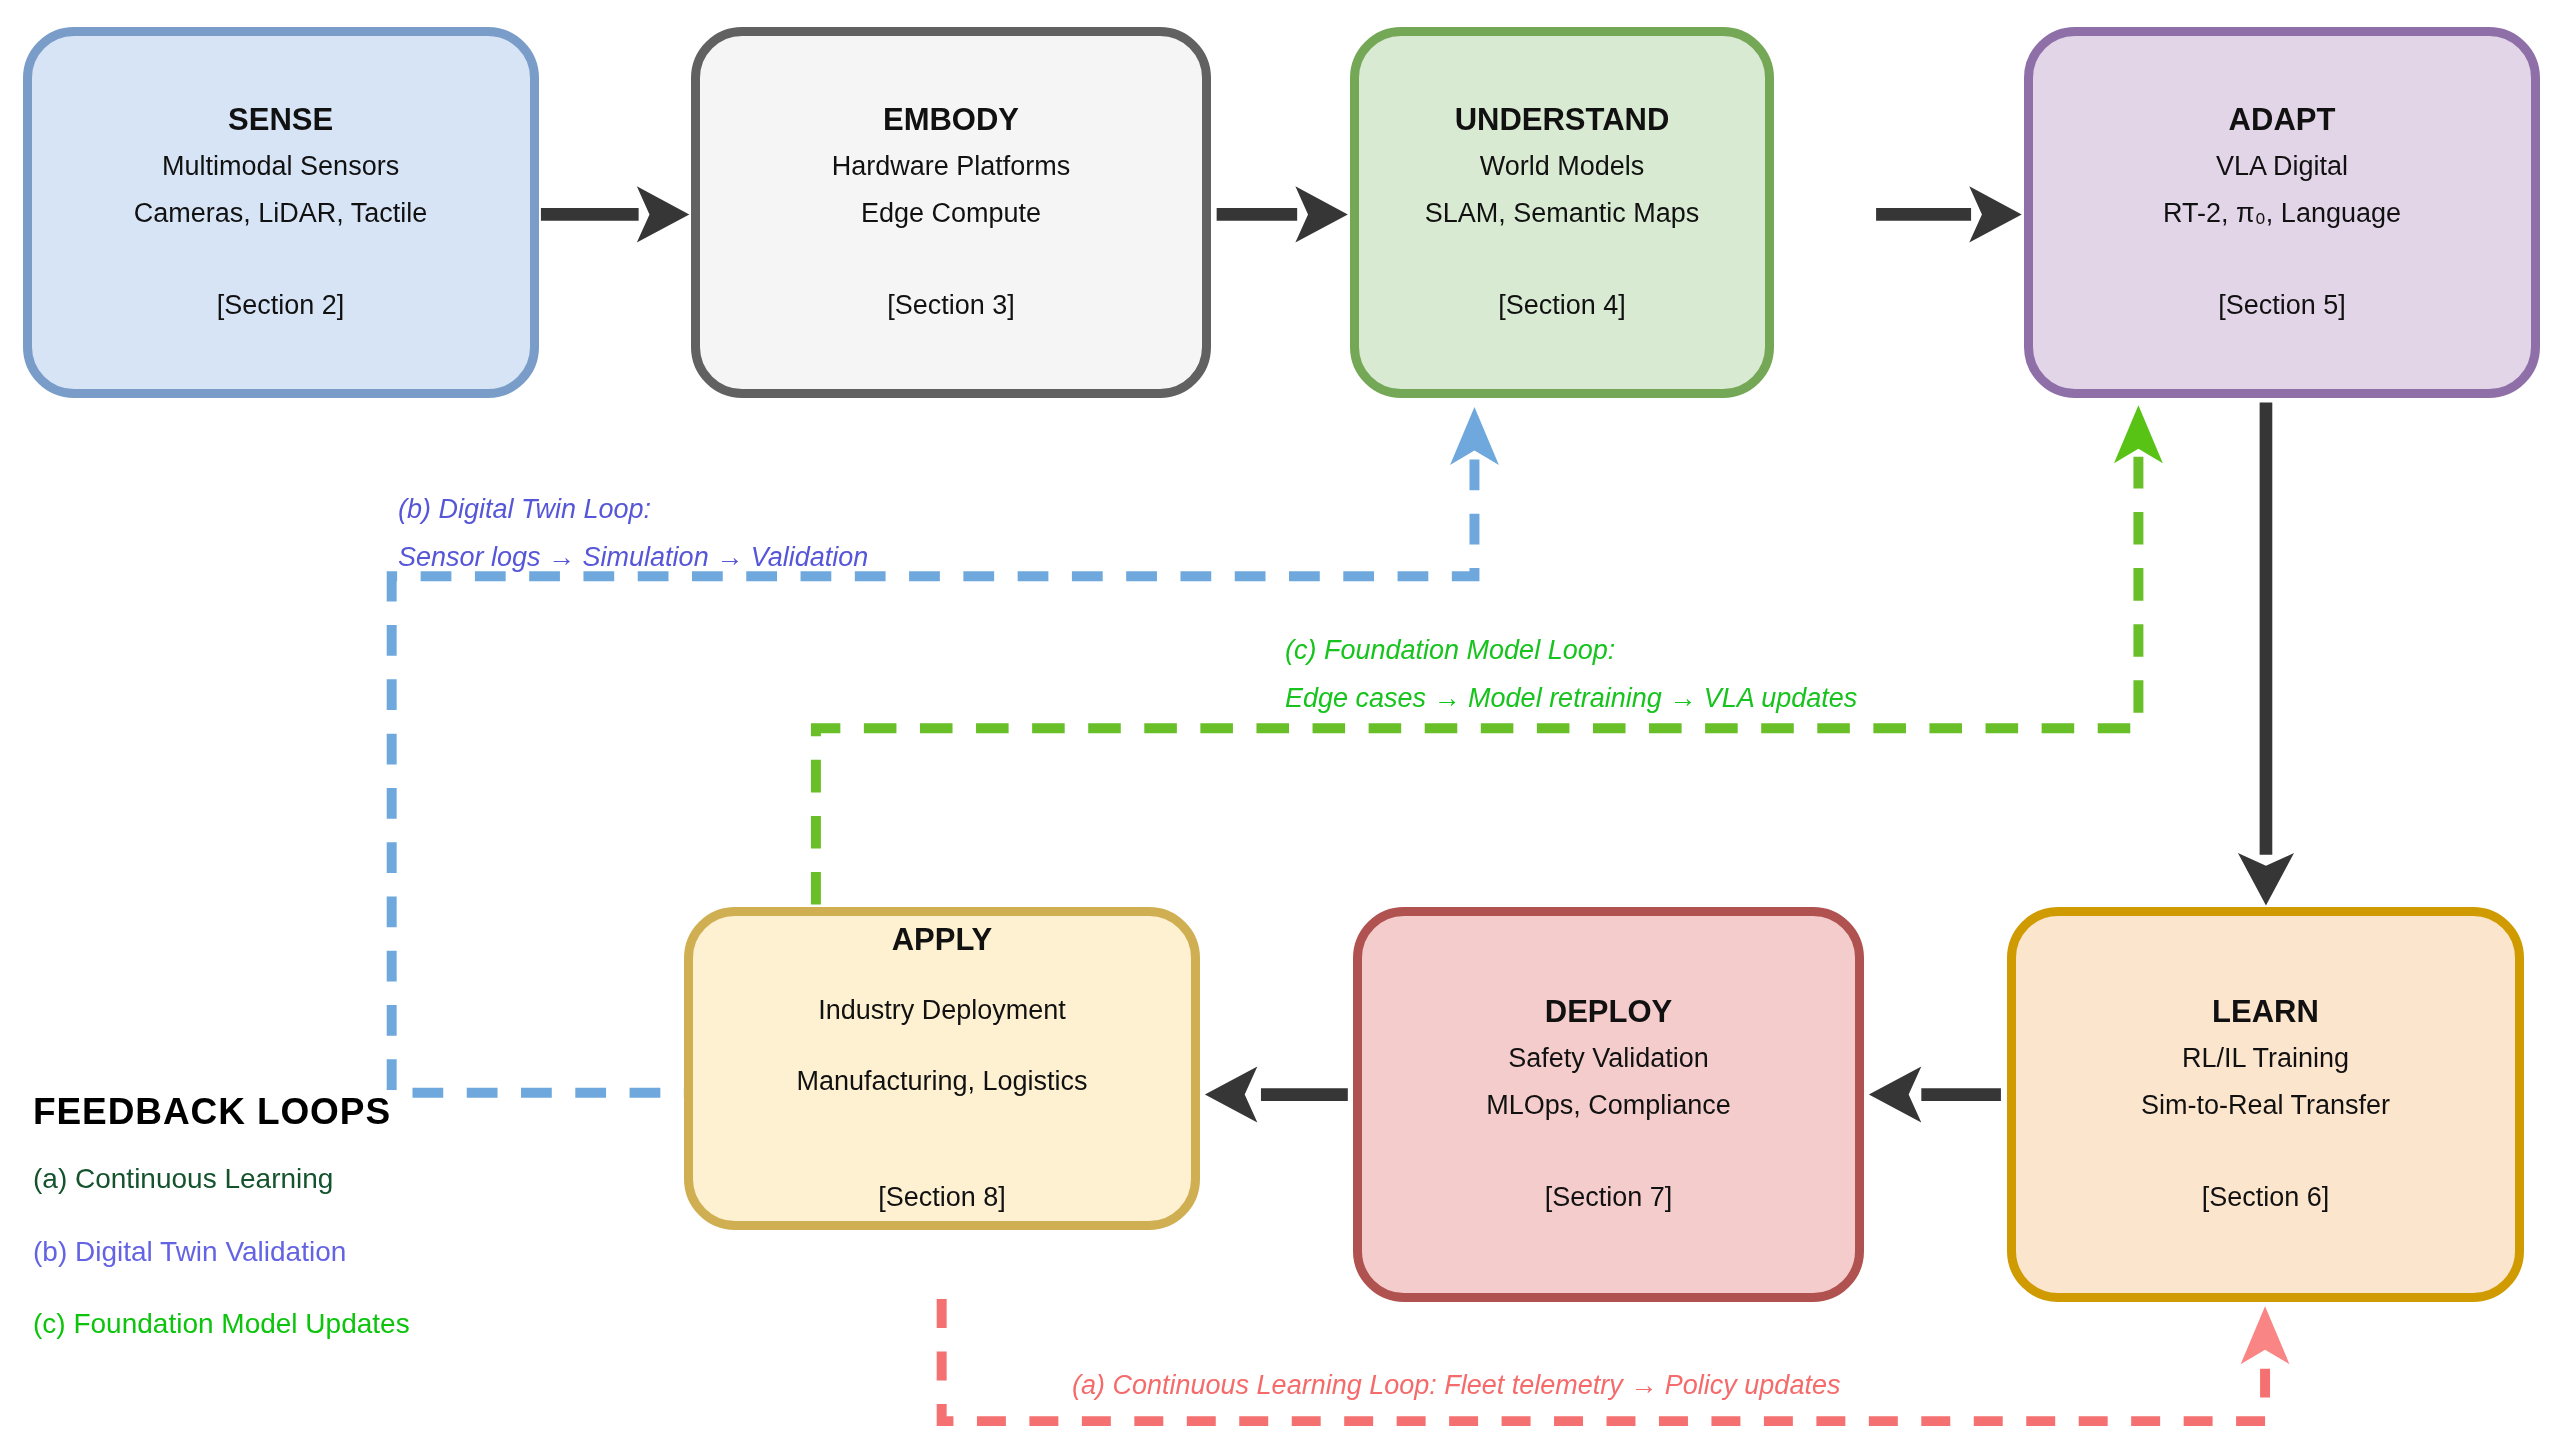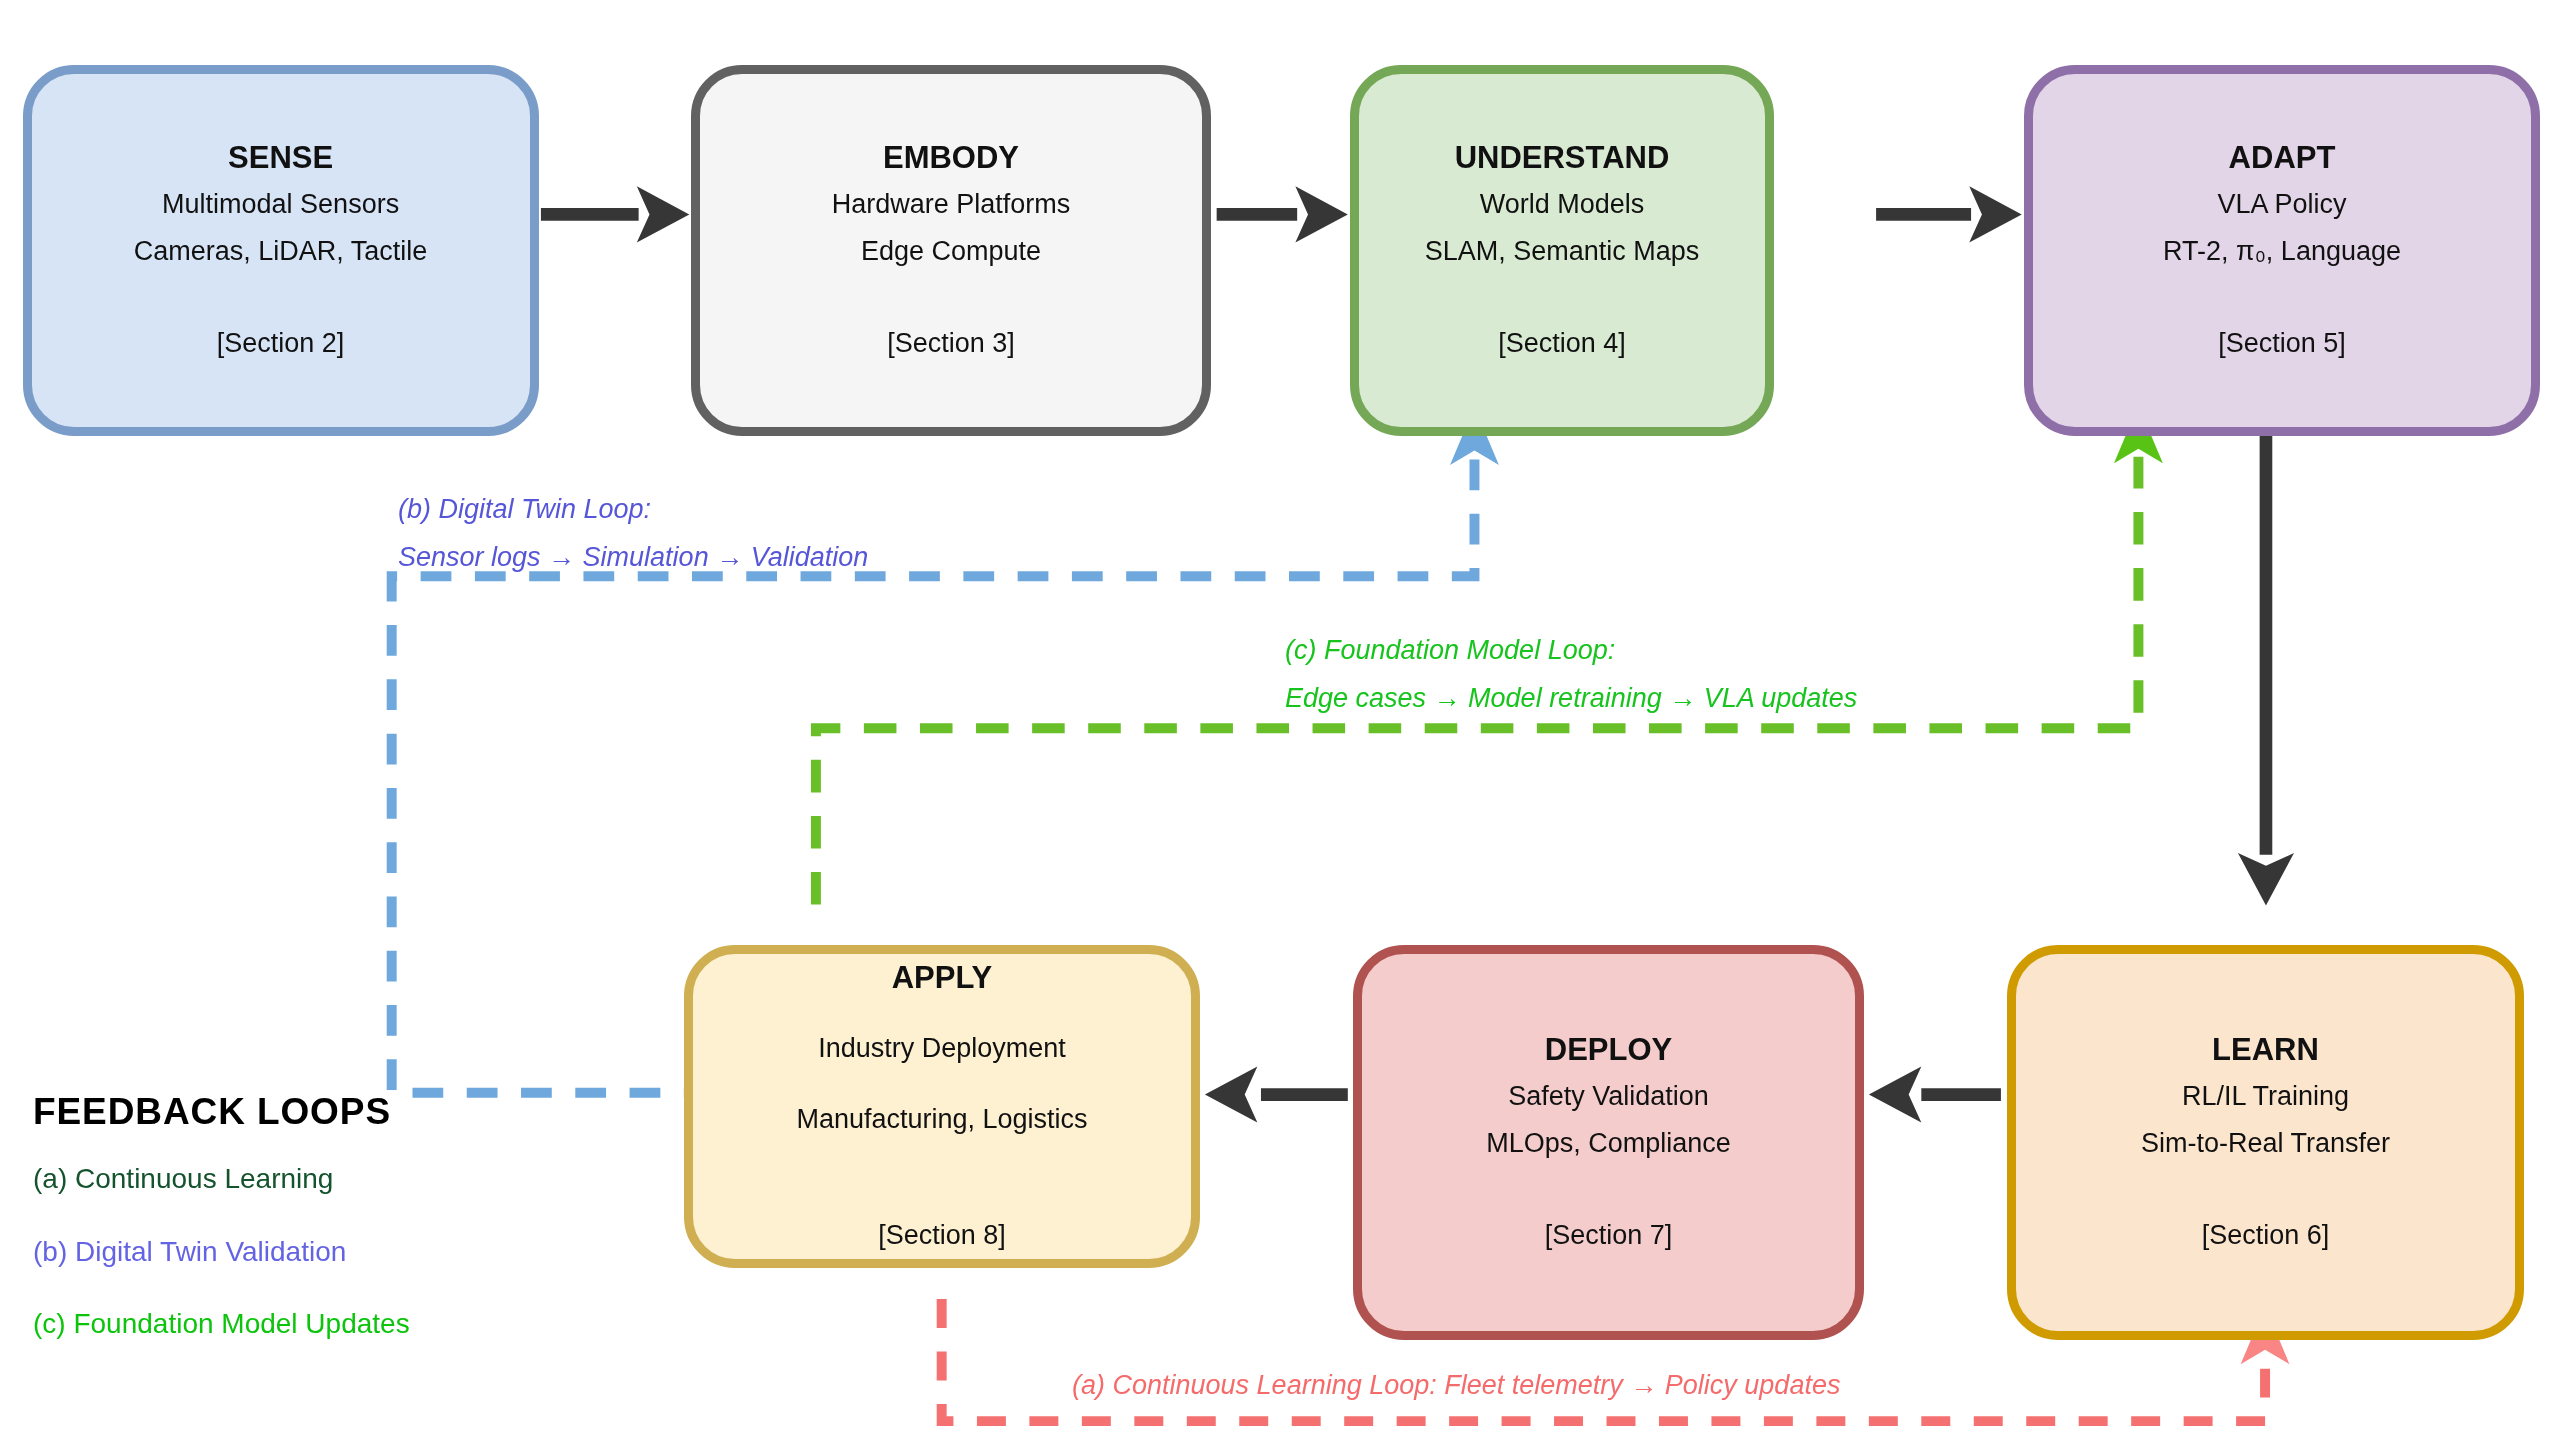--- a/index.html
+++ b/index.html
@@ -9,21 +9,21 @@
     width:2550px;height:1451px;
     background:#ffffff;
     font-family:"Liberation Sans","DejaVu Sans",sans-serif;
     overflow:hidden;
   }
   #wires{position:absolute;left:0;top:0;width:2550px;height:1451px;z-index:1;}
   .box{
     position:absolute;z-index:2;
     border:9px solid #888;border-radius:51px;
     display:flex;flex-direction:column;align-items:center;justify-content:center;
-    text-align:center;color:#111111;margin-top:38px;
+    text-align:center;color:#111111;
   }
   .box-title{font-weight:bold;font-size:31px;line-height:47px;}
   .box-line{font-size:27px;line-height:47px;}
   .box-section{font-size:27px;line-height:47px;margin-top:45px;}
   .loop-label{
     position:absolute;z-index:3;font-style:italic;font-size:27px;line-height:48px;white-space:nowrap;
   }
   .legend{position:absolute;z-index:3;left:33px;white-space:nowrap;}
   .legend-title{top:1091px;font-weight:bold;font-size:37px;color:#000000;letter-spacing:0.9px;}
   .legend-item{font-size:28px;}
@@ -95,21 +95,21 @@
 
   <div class="box" style="left: 1350px; top: 27px; width: 424px; height: 371px; background: rgb(217, 234, 211); border-color: rgb(116, 168, 87);">
     <div class="box-title">UNDERSTAND</div>
     <div class="box-line">World Models</div>
     <div class="box-line">SLAM, Semantic Maps</div>
     <div class="box-section">[Section 4]</div>
   </div>
 
   <div class="box" style="left: 2024px; top: 27px; width: 516px; height: 371px; background: rgb(226, 213, 232); border-color: rgb(143, 111, 168);">
     <div class="box-title">ADAPT</div>
-    <div class="box-line">VLA Policy</div>
+    <div class="box-line">VLA Digital</div>
     <div class="box-line">RT-2, π₀, Language</div>
     <div class="box-section">[Section 5]</div>
   </div>
 
   <div class="box" style="left: 2007px; top: 907px; width: 517px; height: 395px; background: rgb(252, 229, 205); border-color: rgb(207, 155, 0);">
     <div class="box-title">LEARN</div>
     <div class="box-line">RL/IL Training</div>
     <div class="box-line">Sim-to-Real Transfer</div>
     <div class="box-section">[Section 6]</div>
   </div>

